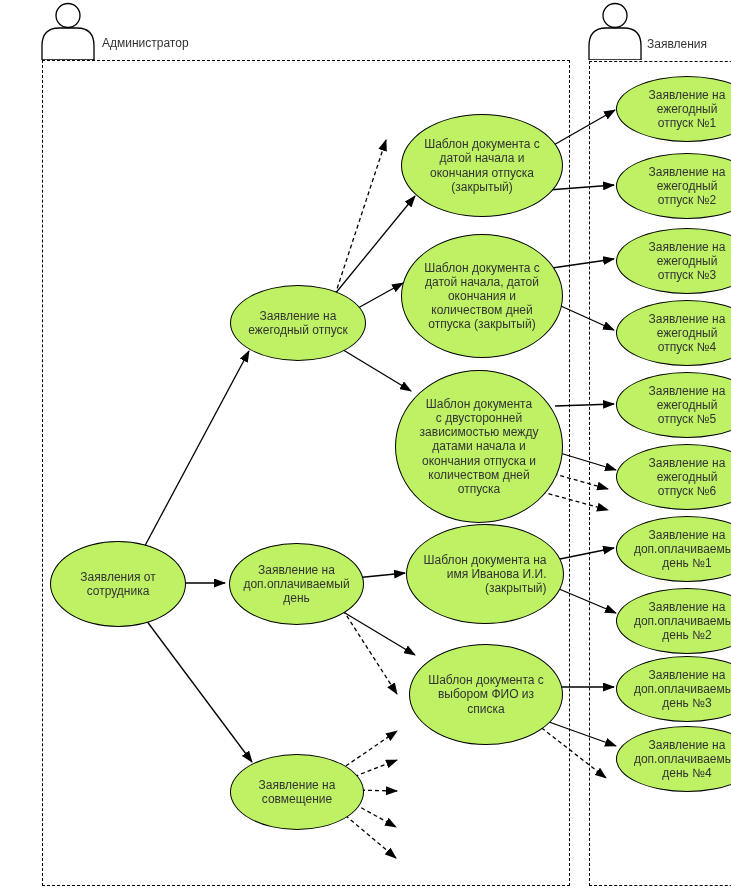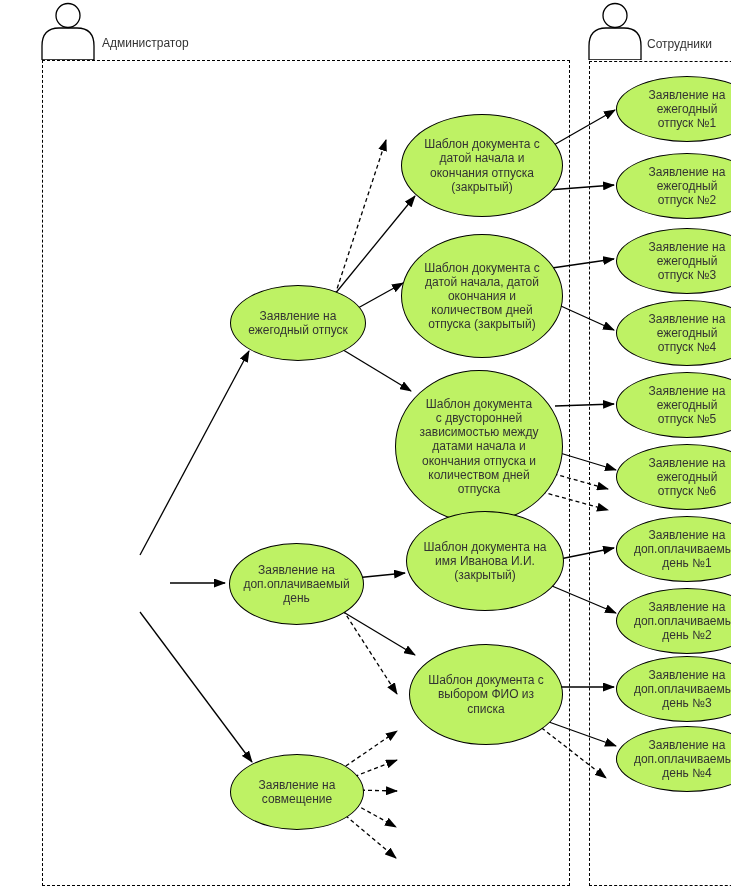--- a/index.html
+++ b/index.html
@@ -69,22 +69,26 @@
   <svg class="actor" style="left:1px;top:2px;" width="54" height="58" viewBox="0 0 54 58">
     <path d="M1,58 L1,44 Q1,26 18,26 L36,26 Q53,26 53,44 L53,58 Z" fill="#ffffff" stroke="#000000" stroke-width="1.3"></path>
     <circle cx="27" cy="13.5" r="12" fill="#ffffff" stroke="#000000" stroke-width="1.3"></circle>
   </svg>
   <div class="actor-label" style="left:62px;top:36px;">Администратор</div>
 
   <svg class="actor" style="left:548px;top:2px;" width="54" height="58" viewBox="0 0 54 58">
     <path d="M1,58 L1,44 Q1,26 18,26 L36,26 Q53,26 53,44 L53,58 Z" fill="#ffffff" stroke="#000000" stroke-width="1.3"></path>
     <circle cx="27" cy="13.5" r="12" fill="#ffffff" stroke="#000000" stroke-width="1.3"></circle>
   </svg>
-  <div class="actor-label" style="left:607px;top:37px;">Сотрудники</div>
+  <div class="actor-label" style="left:607px;top:37px;">Заявления</div>
 
+  <div class="uc" style="left:10px;top:541px;width:134px;height:84px;">
+    <span>Заявления от
+сотрудника</span>
+  </div>
   <div class="uc" style="left:190px;top:285px;width:134px;height:74px;">
     <span>Заявление на
 ежегодный отпуск</span>
   </div>
   <div class="uc" style="left:189px;top:543px;width:133px;height:80px;">
     <span>Заявление на
 доп.оплачиваемый
 день</span>
   </div>
   <div class="uc" style="left:190px;top:754px;width:132px;height:74px;">
@@ -107,21 +111,21 @@
   </div>
   <div class="uc" style="left:355px;top:370px;width:166px;height:151px;">
     <span>Шаблон документа
 с двусторонней
 зависимостью между
 датами начала и
 окончания отпуска и
 количеством дней
 отпуска</span>
   </div>
-  <div class="uc" style="left:366px;top:511px;width:156px;height:98px;">
+  <div class="uc" style="left:366px;top:524px;width:156px;height:98px;text-align:right;">
     <span>Шаблон документа на
 имя Иванова И.И.
 (закрытый)</span>
   </div>
   <div class="uc" style="left:369px;top:644px;width:152px;height:99px;">
     <span>Шаблон документа с
 выбором ФИО из
 списка</span>
   </div>
 

